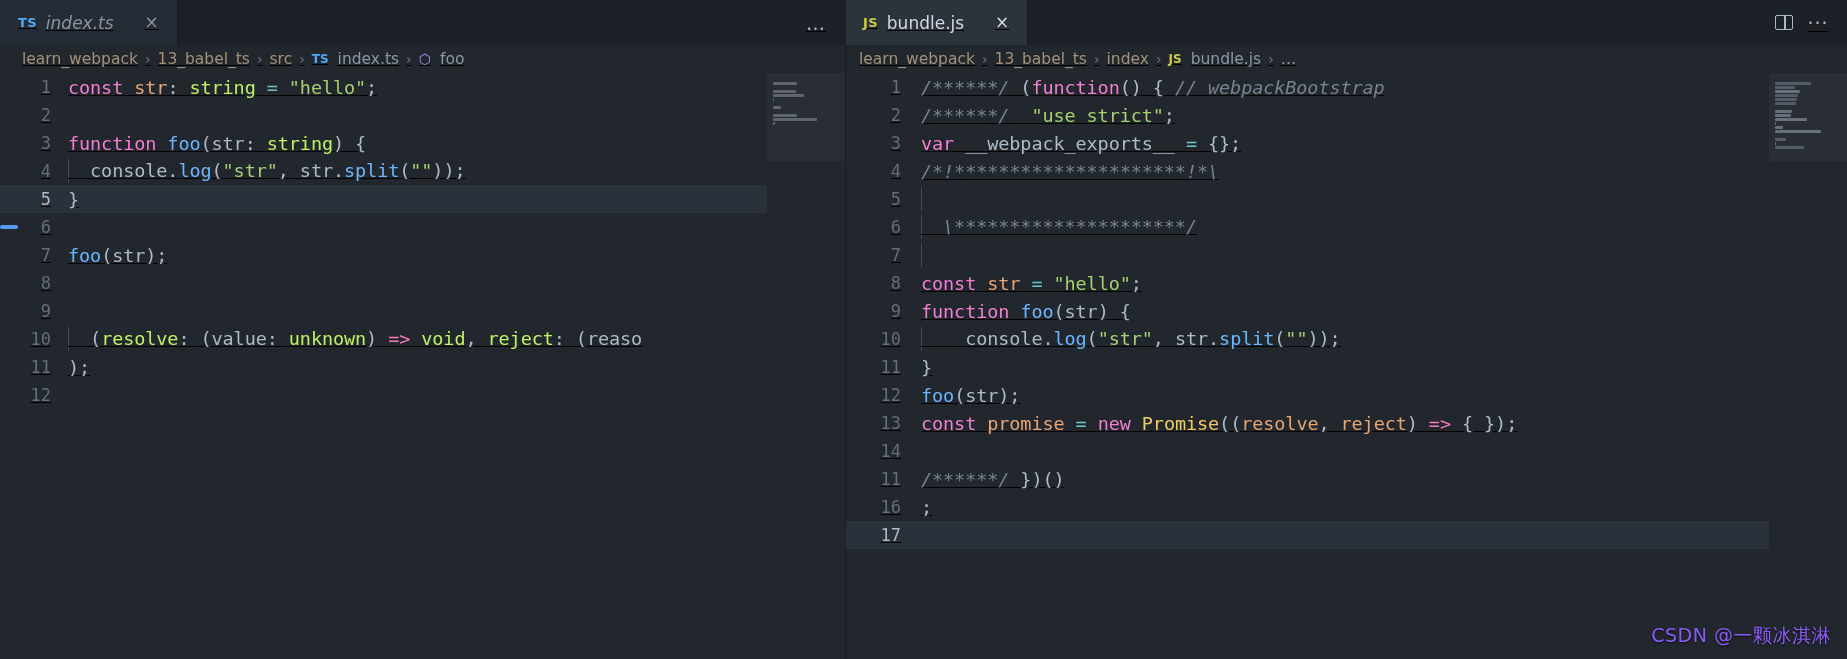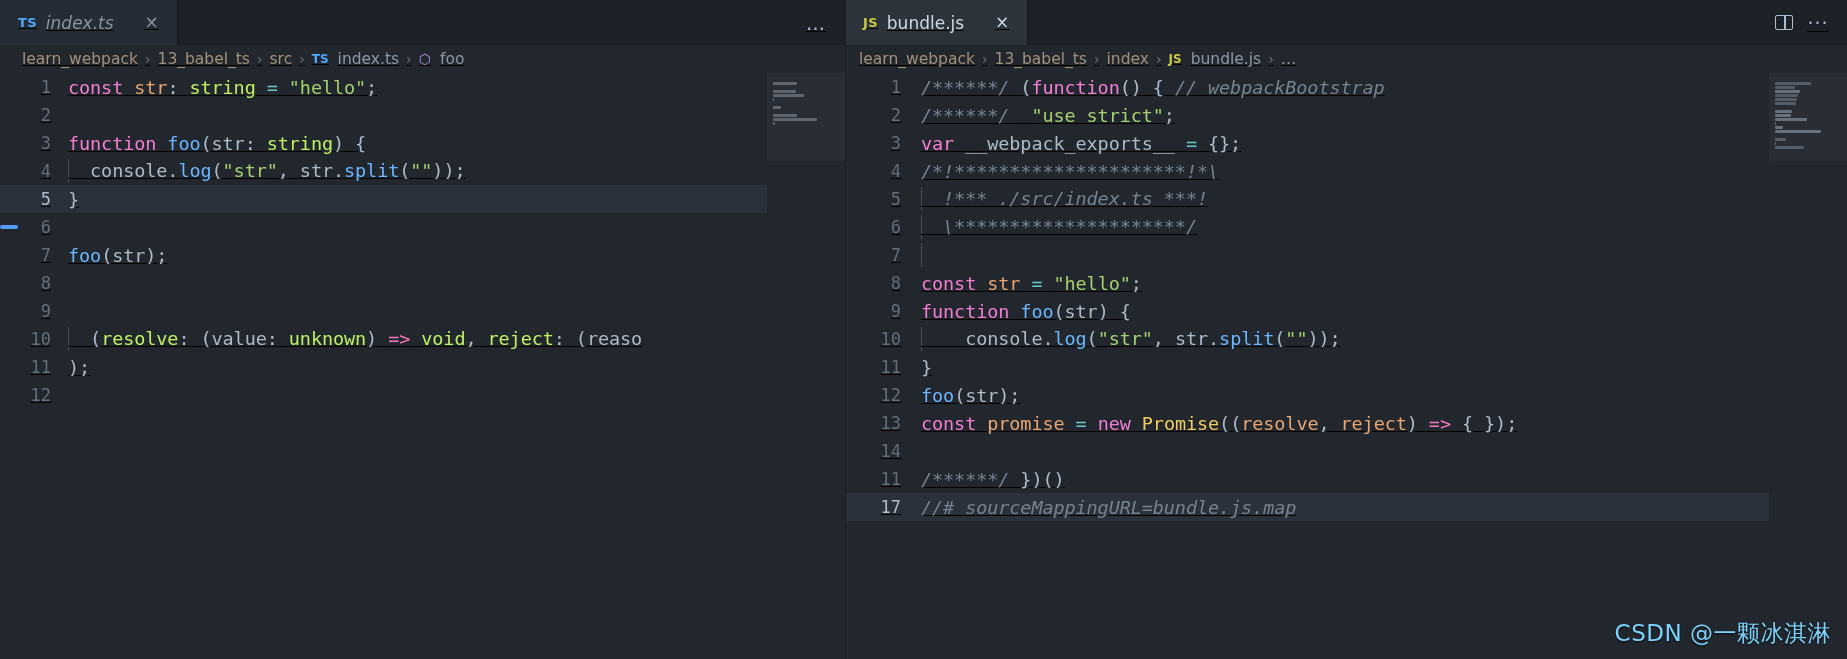--- a/index.html
+++ b/index.html
@@ -126,21 +126,21 @@
   
   .group.left .minimap { right: 0; }
   .left-overflow-bar {
     position: absolute; left: 0; top: 152px; width: 18px; height: 4px;
     background: #539bf5; border-radius: 2px;
   }
 
   
   .watermark {
     position: absolute; right: 16px; bottom: 10px; z-index: 20;
-    color: #7dd3fc; font-size: 23px; font-family: "DejaVu Sans", sans-serif;
+    color: #8b5cf6; font-size: 19px; font-family: "DejaVu Sans", sans-serif;
     text-shadow: 0 1px 2px rgba(0,0,0,.7); letter-spacing: .5px;
   }
   .split-icon { display: inline-block; width: 18px; height: 15px;
     border: 1.6px solid #adbac7; border-radius: 2px; position: relative; }
   .split-icon::after { content: ""; position: absolute; left: 50%; top: 0; bottom: 0;
     width: 1.6px; background: #adbac7; }
 </style>
 </head>
 <body>
 
@@ -312,21 +312,21 @@
           <div class="line">
             <div class="gutter">3</div>
             <div class="code"><span class="kw">var</span><span class="plain"> __webpack_exports__ </span><span class="op">=</span><span class="punc"> {};</span></div>
           </div>
           <div class="line">
             <div class="gutter">4</div>
             <div class="code"><span class="cmt">/*!*********************!*\</span></div>
           </div>
           <div class="line">
             <div class="gutter">5</div>
-            <div class="code"><span class="indent-guide"></span><span class="cmt">  !*** ./src/index.ts ***!</span></div>
+            <div class="code"><span class="indent-guide"></span></div>
           </div>
           <div class="line">
             <div class="gutter">6</div>
             <div class="code"><span class="indent-guide"></span><span class="cmt">  \*********************/</span></div>
           </div>
           <div class="line">
             <div class="gutter">7</div>
             <div class="code"><span class="indent-guide"></span></div>
           </div>
           <div class="line">
@@ -354,23 +354,26 @@
             <div class="code"><span class="kw">const</span><span class="plain"> </span><span class="var">promise</span><span class="op"> = </span><span class="kw">new</span><span class="plain"> </span><span class="cls">Promise</span><span class="punc">((</span><span class="var">resolve</span><span class="punc">, </span><span class="var">reject</span><span class="punc">) </span><span class="kw2">=&gt;</span><span class="punc"> { });</span></div>
           </div>
           <div class="line">
             <div class="gutter">14</div>
             <div class="code"></div>
           </div>
           <div class="line">
             <div class="gutter">11</div>
             <div class="code"><span class="cmt">/******/ </span><span class="punc">})()</span></div>
           </div>
+          <div class="line">
+            <div class="gutter">16</div>
+            <div class="code"><span class="punc">;</span></div>
+          </div>
           <div class="line active">
             <div class="gutter">17</div>
-            <div class="code"><span class="cmt">//# sourceMappingURL=bundle.js.map</span></div>
           </div>
         </div>
       <div class="minimap">
         <div class="mm-slider"></div>
         <div class="mm-wrap" id="right-mm">
             <div class="mm-line" style="width: 35.7px; background: rgb(118, 131, 144);"></div>
             <div class="mm-line" style="width: 19.55px; background: rgb(118, 131, 144);"></div>
             <div class="mm-line" style="width: 24.65px; background: rgb(154, 167, 180);"></div>
             <div class="mm-line" style="width: 22.95px; background: rgb(118, 131, 144);"></div>
             <div class="mm-line" style="width: 22.1px; background: rgb(118, 131, 144);"></div>

